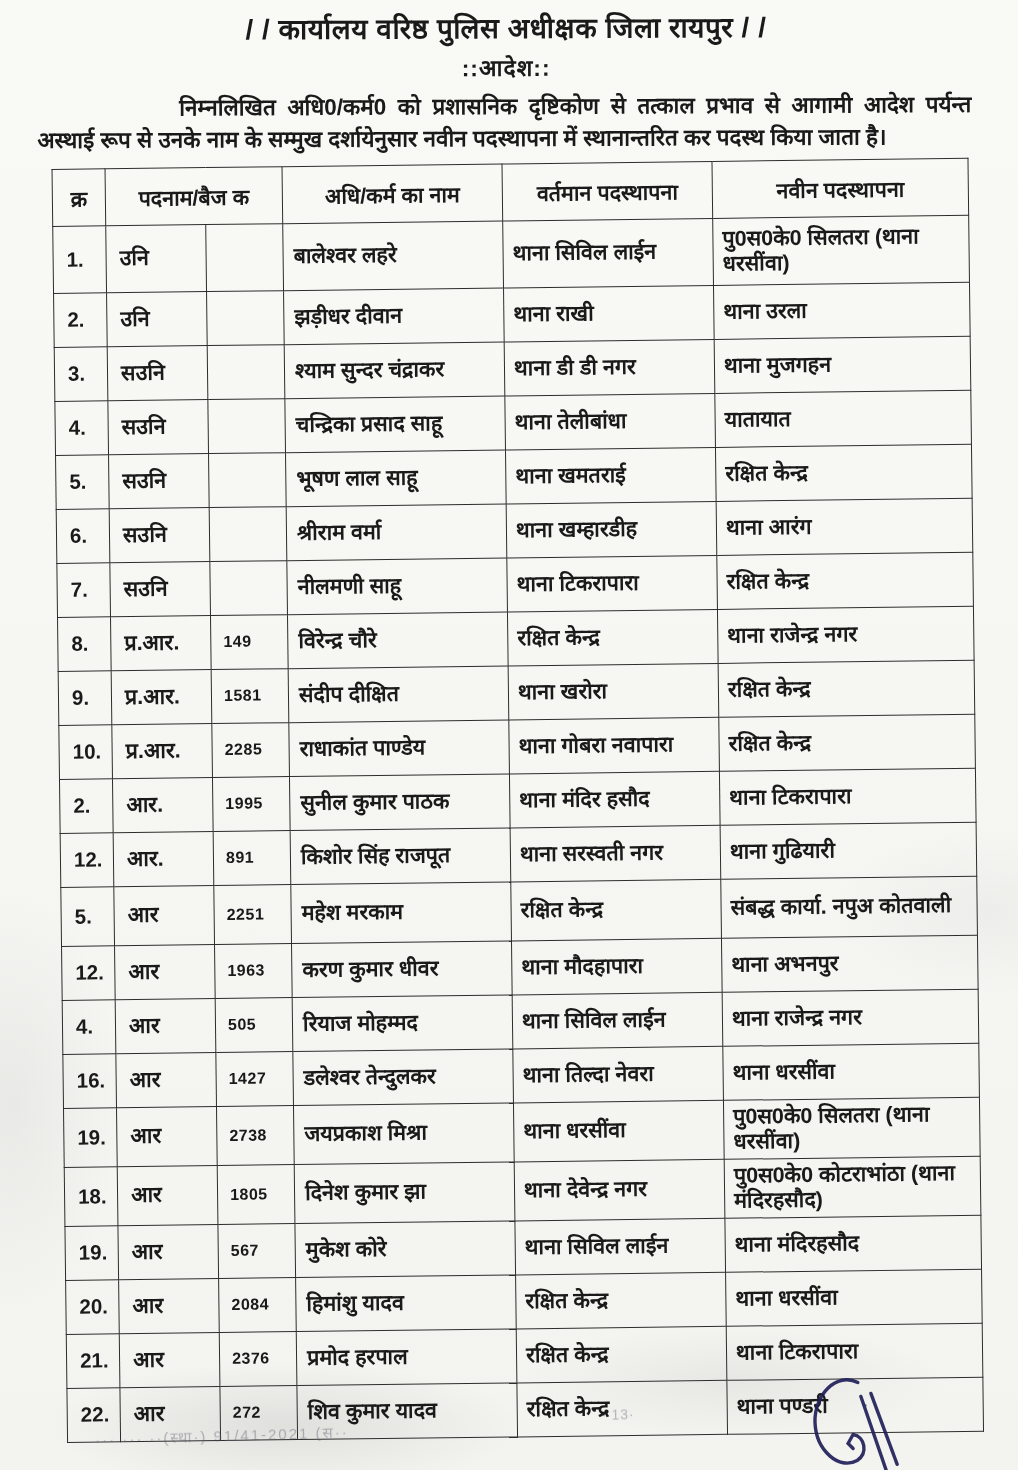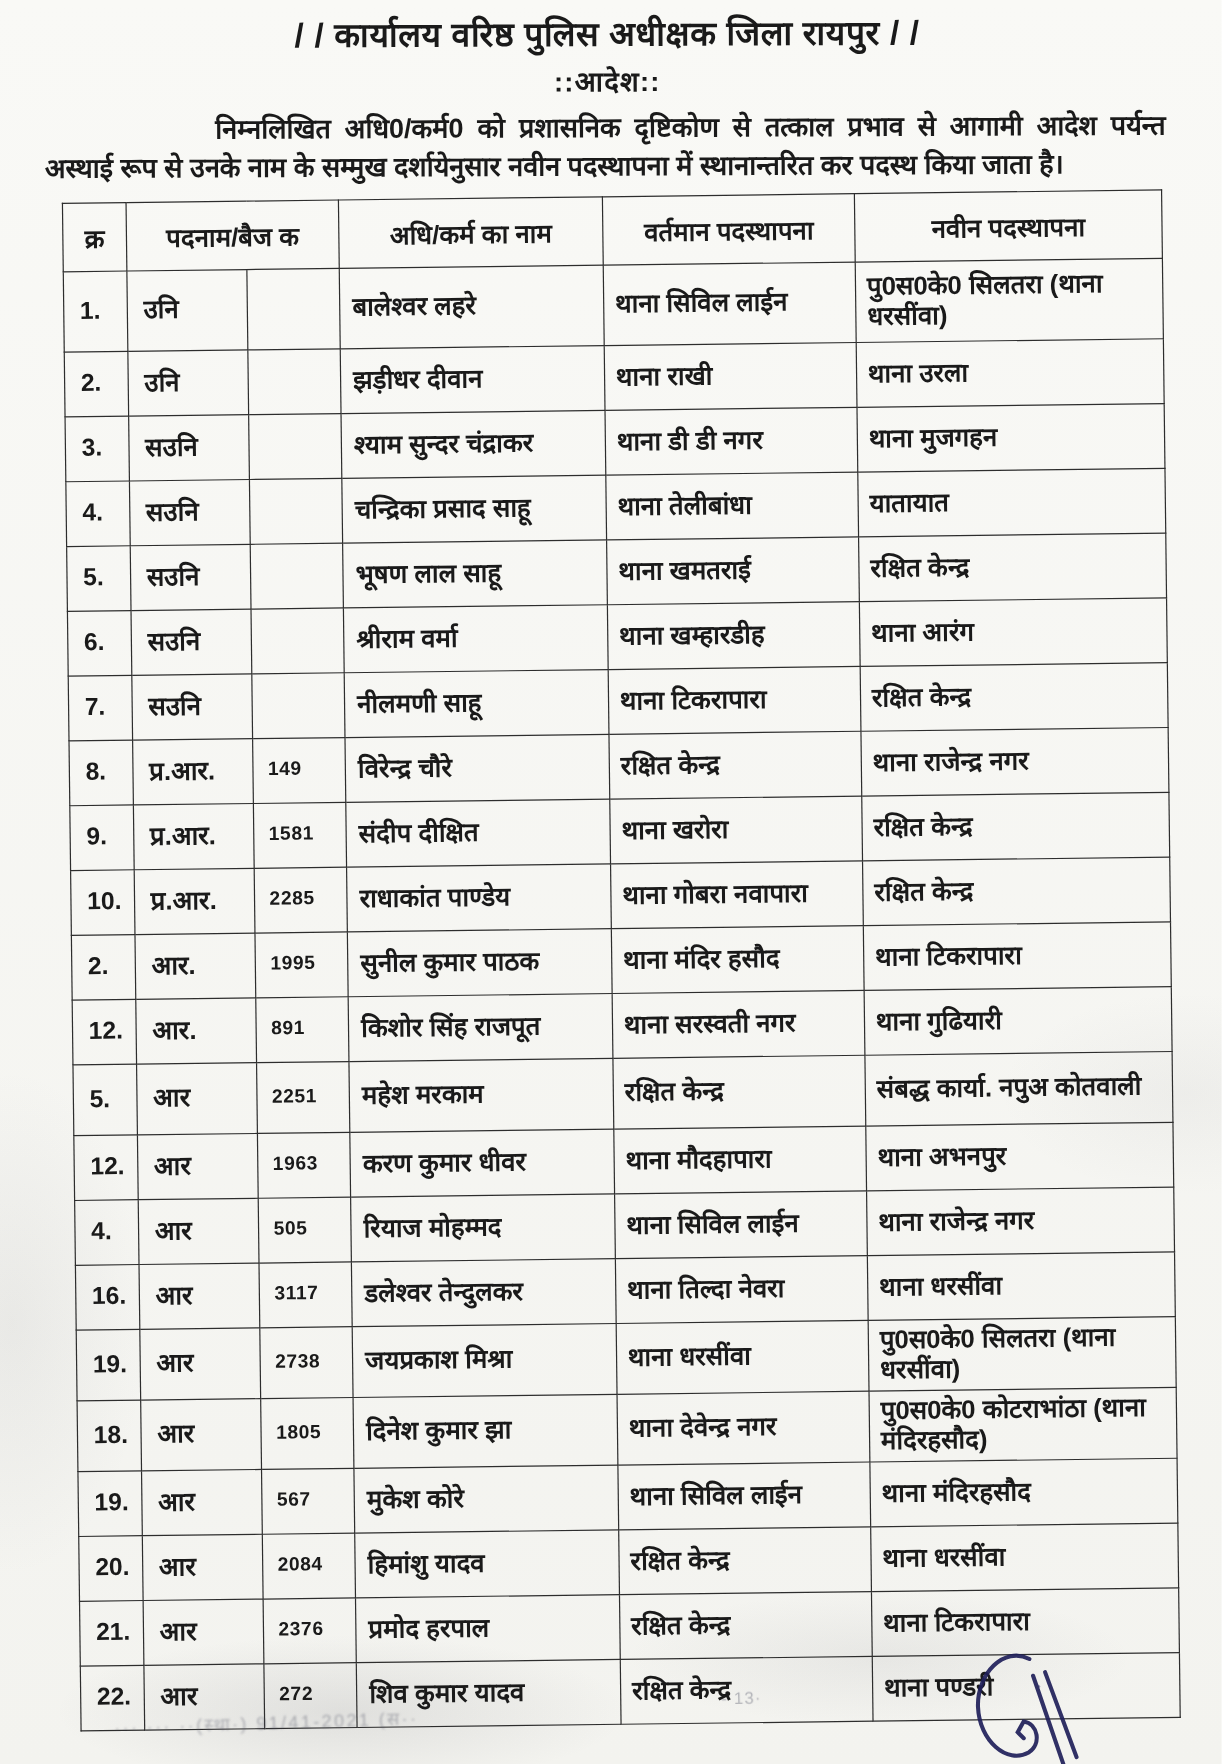--- a/index.html
+++ b/index.html
@@ -231,21 +231,21 @@
     <td class="c-rank">आर</td>
     <td class="c-badge">505</td>
     <td class="c-name">रियाज मोहम्मद</td>
     <td class="c-current">थाना सिविल लाईन</td>
     <td class="c-new">थाना राजेन्द्र नगर</td>
   </tr>
 
   <tr>
     <td class="c-sn">16.</td>
     <td class="c-rank">आर</td>
-    <td class="c-badge">3117</td>
+    <td class="c-badge">1427</td>
     <td class="c-name">डलेश्वर तेन्दुलकर</td>
     <td class="c-current">थाना तिल्दा नेवरा</td>
     <td class="c-new">थाना धरसींवा</td>
   </tr>
 
   <tr>
     <td class="c-sn">19.</td>
     <td class="c-rank">आर</td>
     <td class="c-badge">2738</td>
     <td class="c-name">जयप्रकाश मिश्रा</td>

